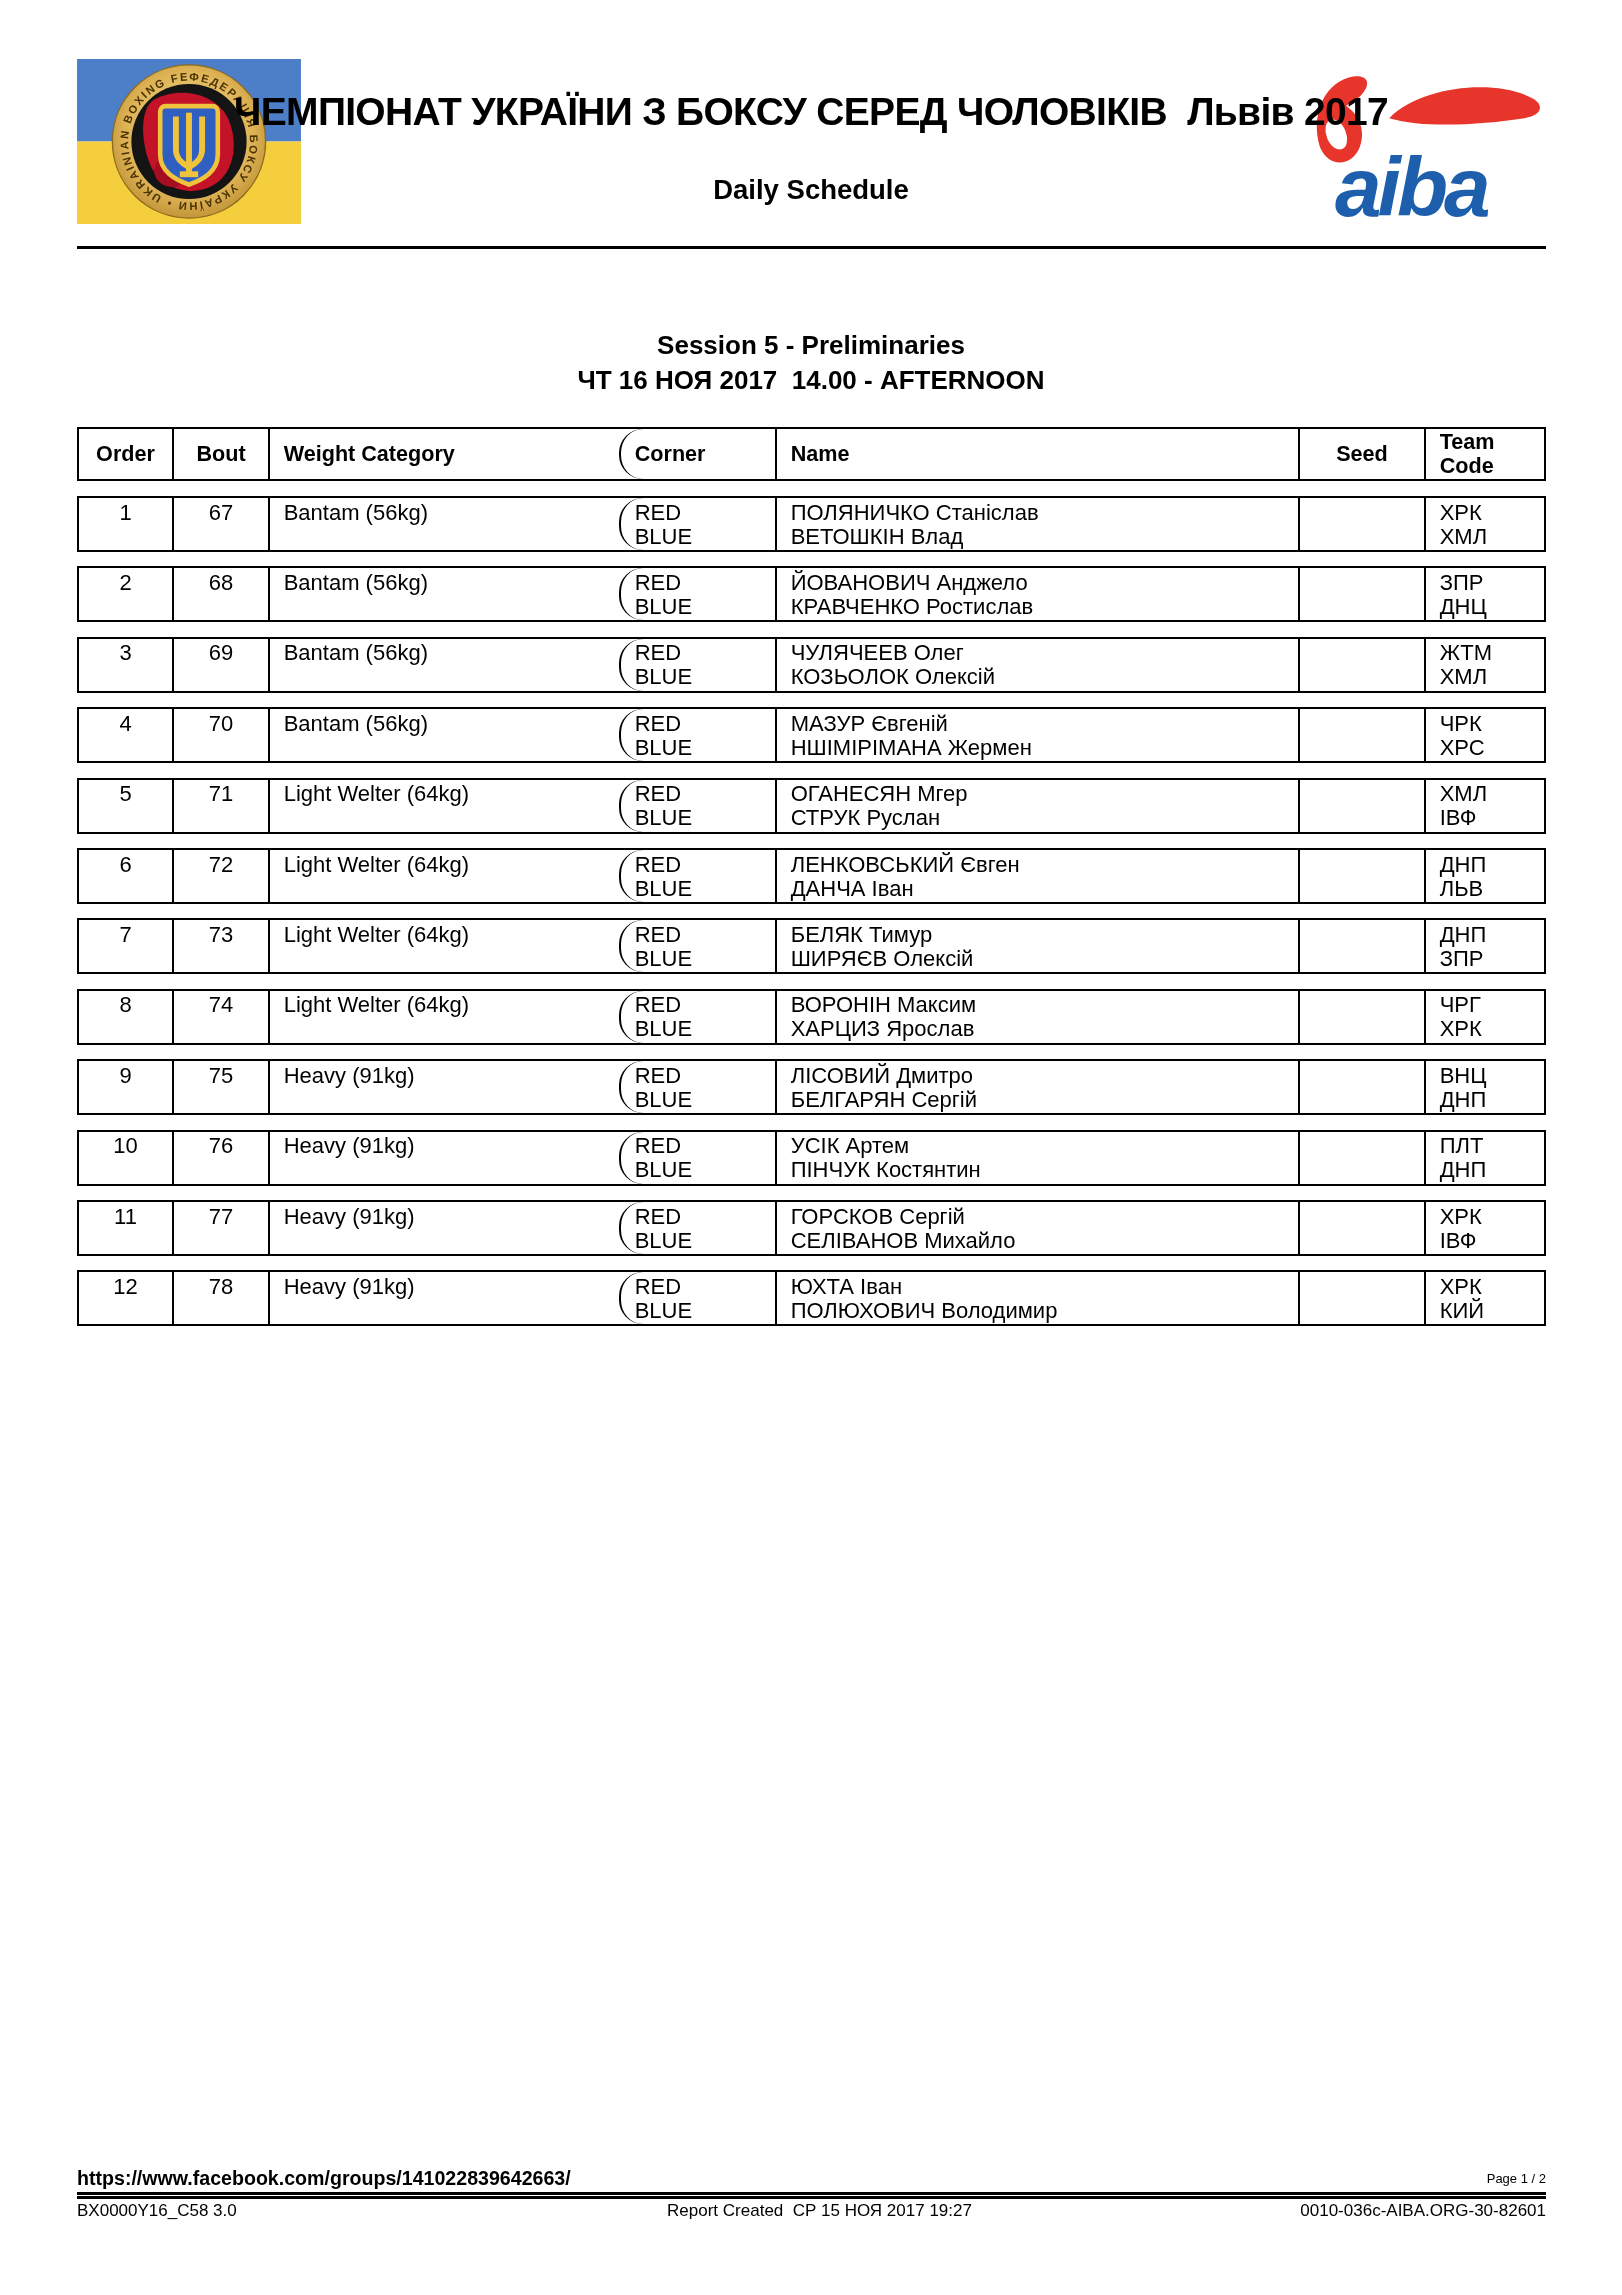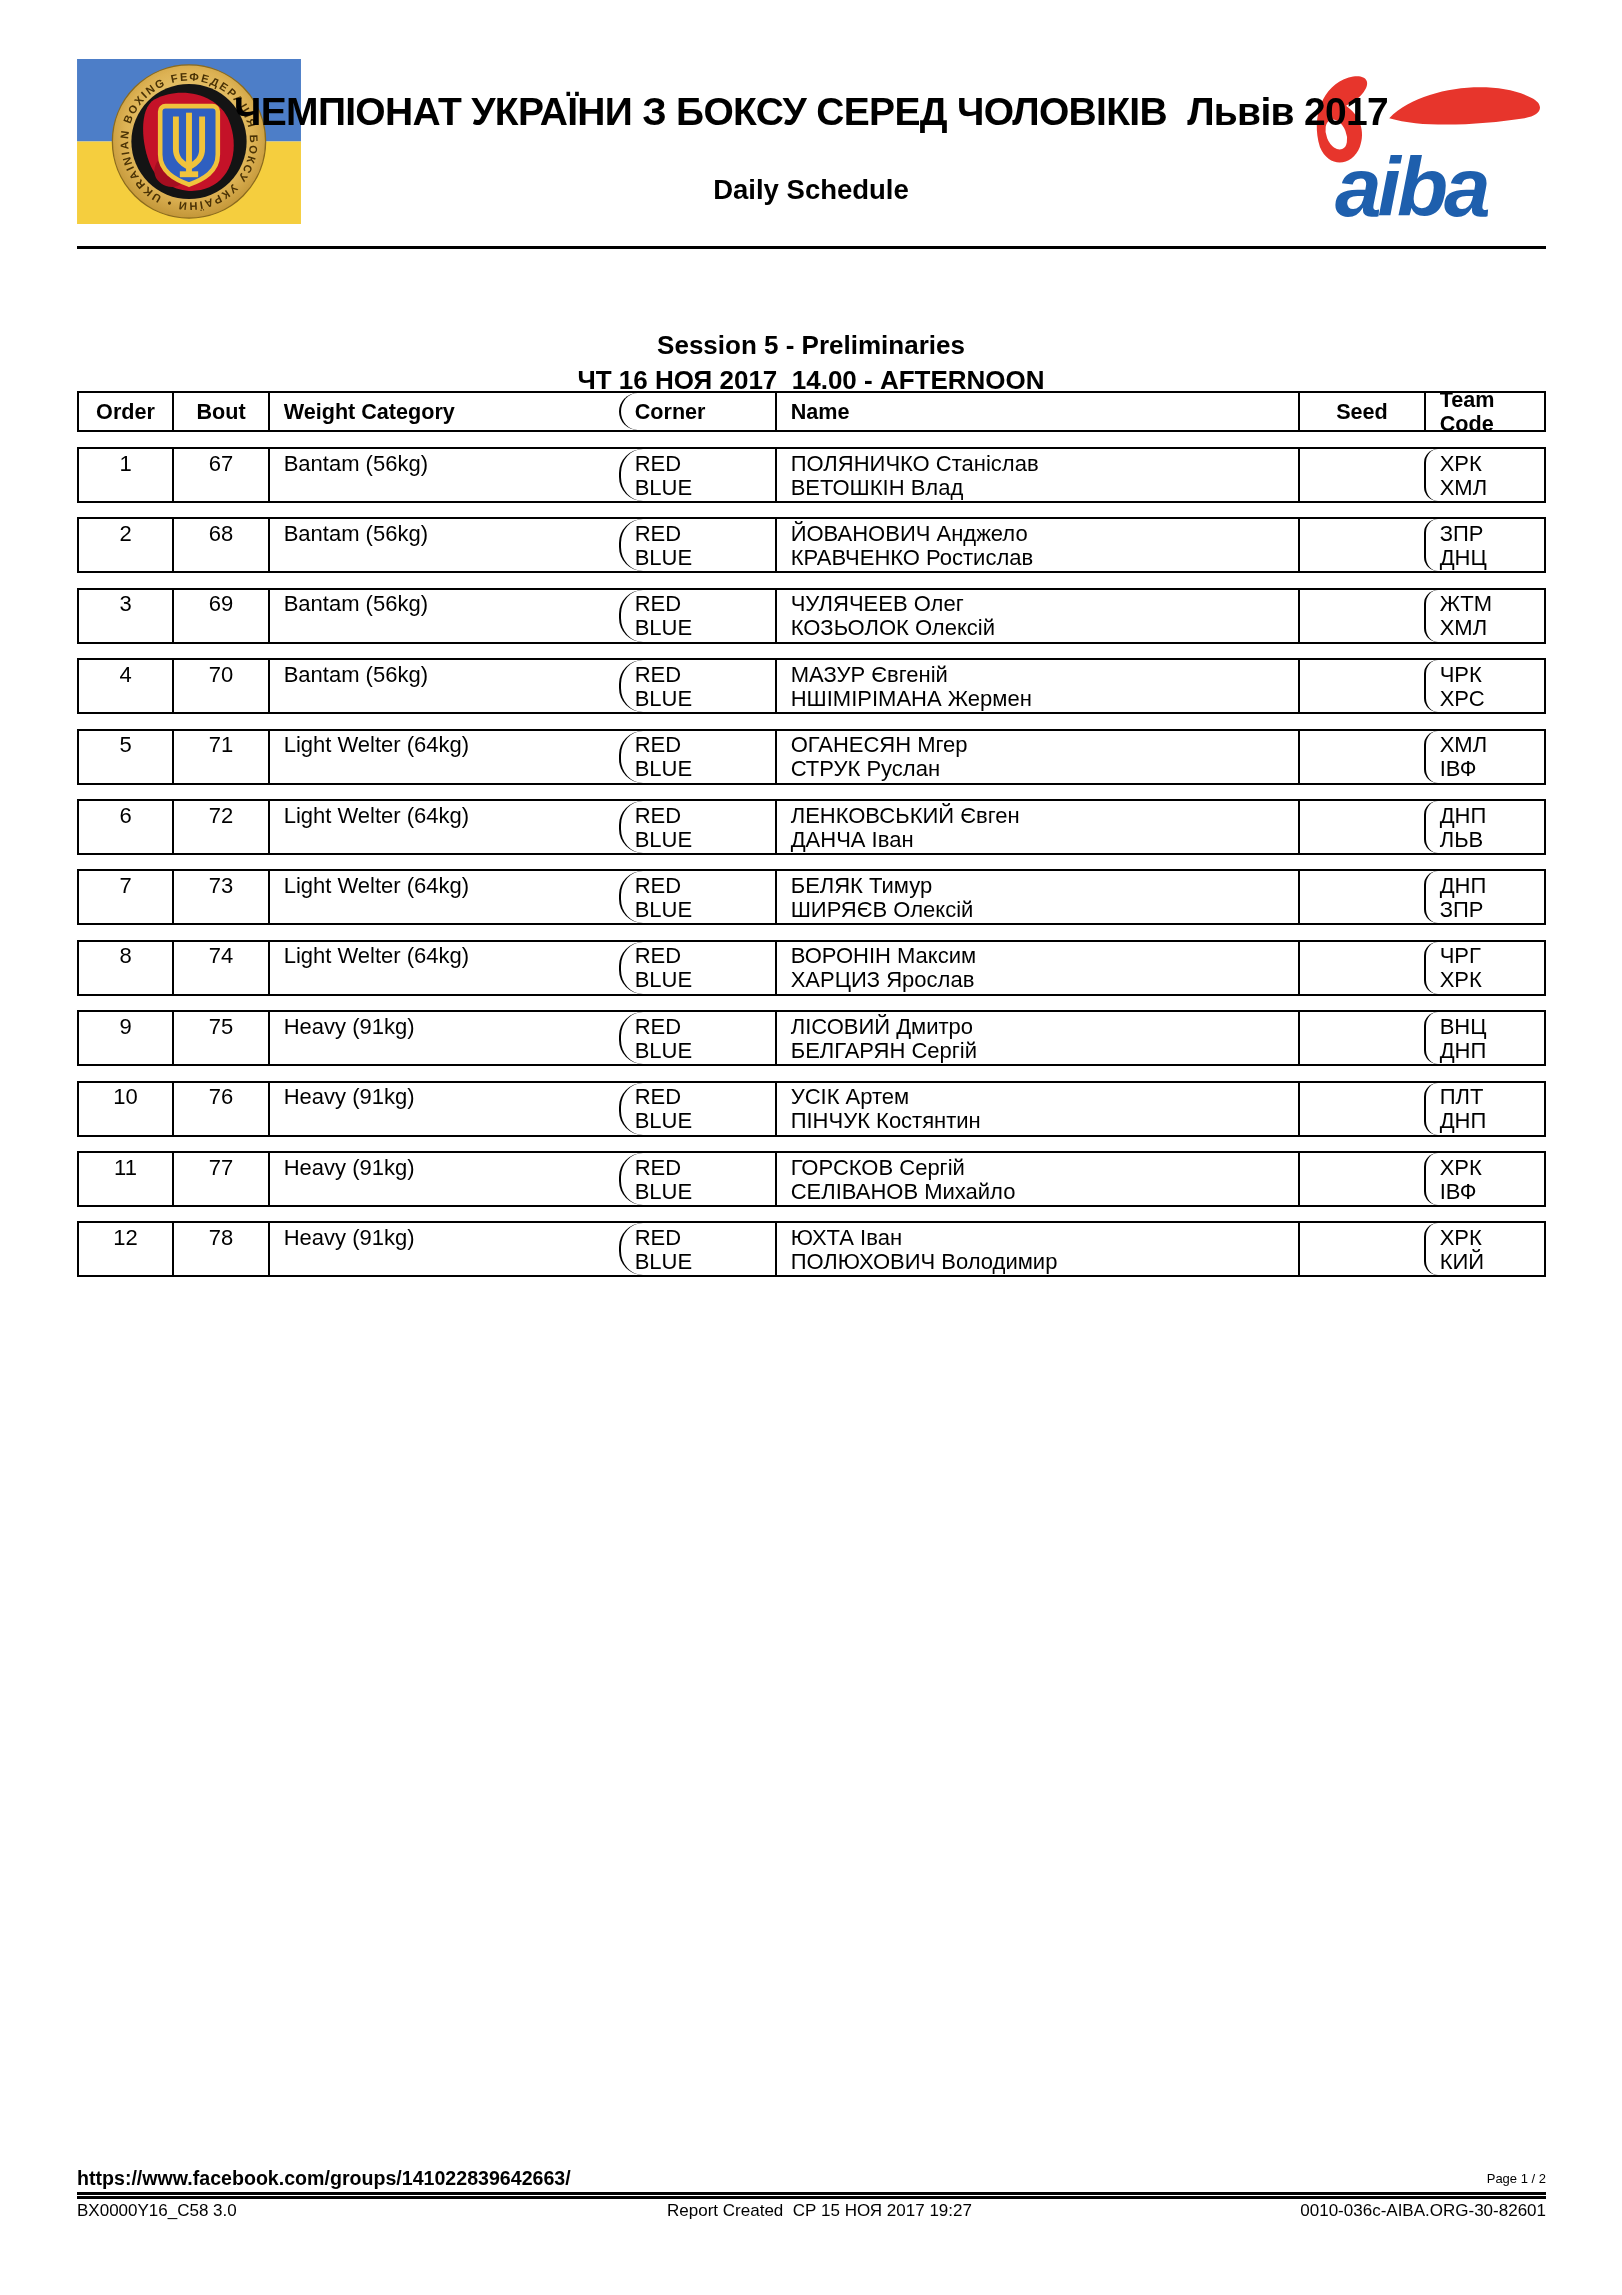--- a/index.html
+++ b/index.html
@@ -18,22 +18,22 @@
     font-weight:bold; font-size:27.5px; z-index:3;
   }
   .aiba-logo { position:absolute; left:1299px; top:67px; width:255px; height:169px; }
   .top-rule { position:absolute; left:77px; top:246px; width:1469px; height:2.6px; background:#000; }
   
   .session-block { position:absolute; left:0; top:328px; width:100%; text-align:center; font-weight:bold; font-size:26px; }
   .session-block .line { line-height:35px; white-space:pre; }
   
   .grid-table { position:absolute; left:77px; top:391px; width:1469px; }
   .hdr {
-    height:41px; border:2.6px solid #000; box-sizing:border-box; display:flex;
-    font-weight:bold; font-size:21.6px;
+    height:54px; border:2.6px solid #000; box-sizing:border-box; display:flex;
+    font-weight:bold; font-size:21.6px;margin-top:36px;
   }
   .hdr .cell { display:flex; align-items:center; }
   .cell { box-sizing:border-box; border-left:2px solid #000; height:100%; overflow:hidden; }
   .cell:first-child { border-left:none; }
   .c-order { width:93px; }
   .c-bout  { width:96px; }
   .c-weight{ width:351px; }
   .c-corner{ width:156px;border-radius:24px; }
   .c-name  { width:523px; }
   .c-seed  { width:126px; }
@@ -42,21 +42,21 @@
   .padded  { padding-left:13.7px; }
   .team-hdr { white-space:pre-line; line-height:24px; }
   .rows-container { margin-top:15px; }
   .row-box {
     height:56px; border:2.6px solid #000; box-sizing:border-box; display:flex;
     margin-bottom:14.4px; font-size:22px;
   }
   .row-box .cell { padding-top:2.6px; line-height:24px; }
   .row-box .c-order, .row-box .c-bout { text-align:center; }
   .row-box .c-weight, .row-box .c-corner, .row-box .c-name { padding-left:13.7px; }
-  .row-box .c-team { padding-left:13.7px;border-radius:14px; }
+  .row-box .c-team { padding-left:13.7px; }
   
   .footer { position:absolute; left:77px; top:2166px; width:1469px; font-size:19.6px; }
   .f-line1 { display:flex; justify-content:space-between; align-items:flex-end; line-height:25px; }
   .f-url  { font-weight:bold; }
   .f-page { font-weight:normal; font-size:13px; }
   .f-rule { height:2.6px; background:#000; margin-top:1.3px; }
   .f-officials { display:flex; justify-content:space-between; font-weight:bold; line-height:25px; margin-top:1.3px; }
   .f-bottom { position:relative; font-size:17px; line-height:21px; margin-top:1.3px; }
   .f-bottom .f-center { position:absolute; left:16px; right:0; text-align:center; white-space:pre; }
   .f-bottom .f-right  { float:right; }

